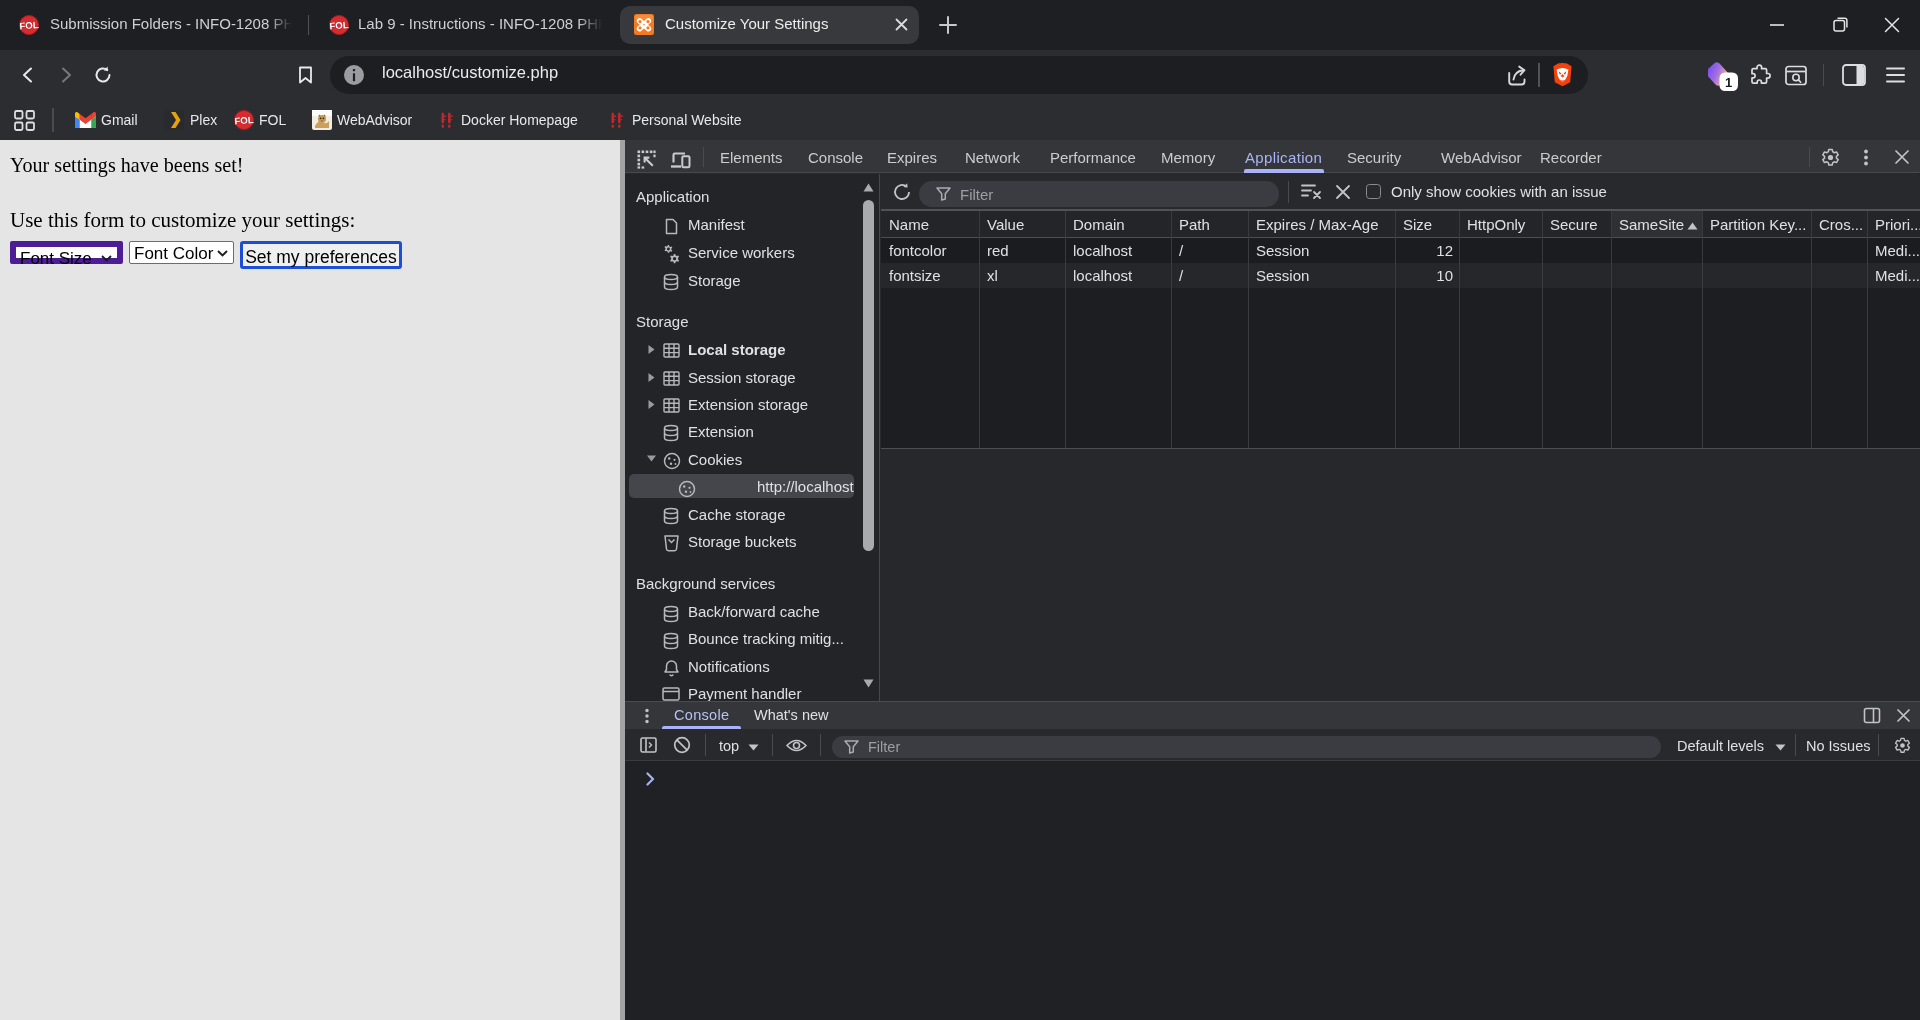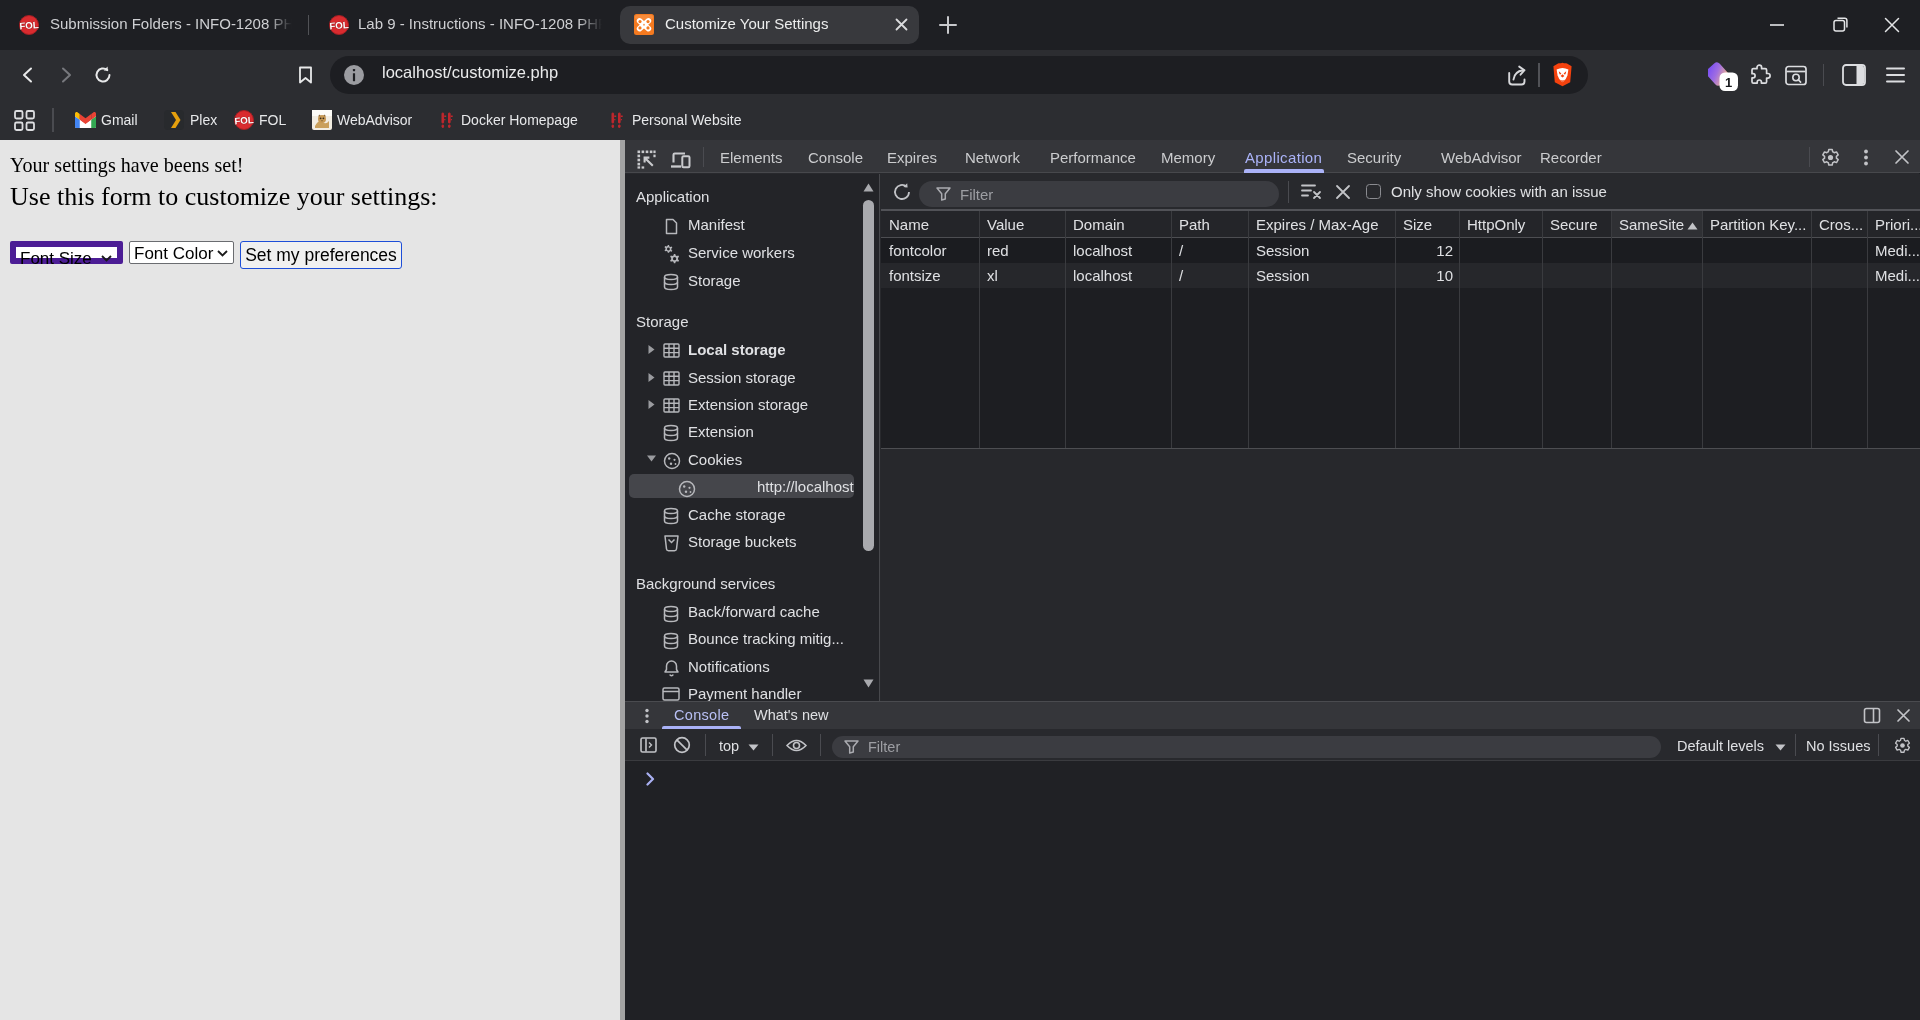--- a/index.html
+++ b/index.html
@@ -197,34 +197,34 @@
           <rect x="5" y="15" width="1.6" height="2.4" rx="0.5"></rect>
           <rect x="11.5" y="15" width="1.6" height="2.4" rx="0.5"></rect>
           <path d="M7.2 5.5 h2 v1.4 h-2 z M13.7 5.5 h2 v1.4 h-2 z M7.2 9 h1.2 v1.2 h-1.2 z M13.7 9 h1.2 v1.2 h-1.2 z" stroke="none"></path>
         </g>
       </svg>
     <div class="abs txt" style="left:632px;top:12px;">Personal Website</div>
   </div>
 
   <div class="abs" id="page" style="left:0;top:140px;width:621px;height:880px;background:#e5e5e5;overflow:hidden;">
     <div class="abs txt" id="p1" style="left:10px;top:13.5px;font-family:'Liberation Serif',serif;font-size:20.1px;color:#000;">Your settings have beens set!</div>
-    <div class="abs txt" id="p2" style="left:10px;top:42px;font-family:'Liberation Serif',serif;font-size:26px;color:#000;">Use this form to customize your settings:</div>
+    <div class="abs txt" id="p2" style="left:10px;top:68px;font-family:'Liberation Serif',serif;font-size:21px;color:#000;">Use this form to customize your settings:</div>
     <div class="abs" id="sel1" style="left:10px;top:100.5px;width:113px;height:23.5px;background:#fff;border:6px solid #4c1d95;border-radius:2px;">
       <div class="abs txt" style="left:4px;top:2px;font-size:17px;color:#000;">Font Size</div>
       <svg class="abs" style="right:5px;top:8px;" width="11" height="7" viewBox="0 0 11 7">
           <path d="M1 1 L5.5 5.5 L10 1" fill="none" stroke="#1a1a1a" stroke-width="1.8"></path>
         </svg>
     </div>
     <div class="abs" id="sel2" style="left:129px;top:100.5px;width:105px;height:23.5px;background:#fff;border:1px solid #6a6c70;border-radius:2px;">
       <div class="abs txt" style="left:4px;top:2px;font-size:17px;color:#000;">Font Color</div>
       <svg class="abs" style="right:5px;top:8px;" width="11" height="7" viewBox="0 0 11 7">
           <path d="M1 1 L5.5 5.5 L10 1" fill="none" stroke="#1a1a1a" stroke-width="1.8"></path>
         </svg>
     </div>
-    <div class="abs" id="btn" style="left:240px;top:100.5px;width:162px;height:28px;background:#f0f0f0;border:1px solid #1d4ed8;border-radius:3px;text-align:center;">
+    <div class="abs" id="btn" style="left:240px;top:100.5px;width:162px;height:28px;background:#f0f0f0;border:3px solid #1d4ed8;border-radius:3px;text-align:center;">
       <div class="txt" style="margin-top:3.5px;font-size:17.5px;color:#000;">Set my preferences</div>
     </div>
   </div>
 
   <div class="abs" id="devtools" style="left:621px;top:140px;width:1299px;height:880px;background:#28292d;border-left:5px solid #a3a3a3;margin-left:-1px;">
 
     <div class="abs" id="dt-tabbar" style="left:0;top:0;width:1299px;height:33px;background:#35363a;border-bottom:1px solid #47484c;font-size:15px;color:#cbccce;">
       <svg class="abs" style="left:12px;top:10px;" width="19" height="19" viewBox="0 0 19 19">
           <g fill="#c9cacd">
             <rect x="0.5" y="0.5" width="2.6" height="2.6"></rect>

